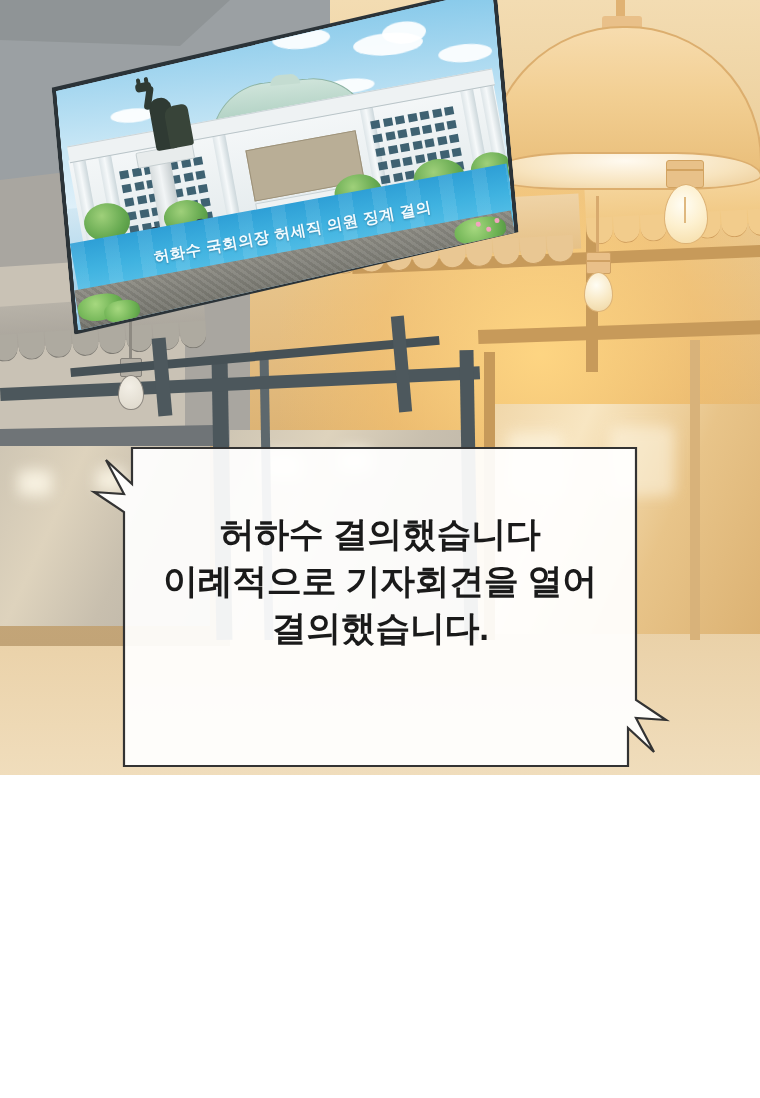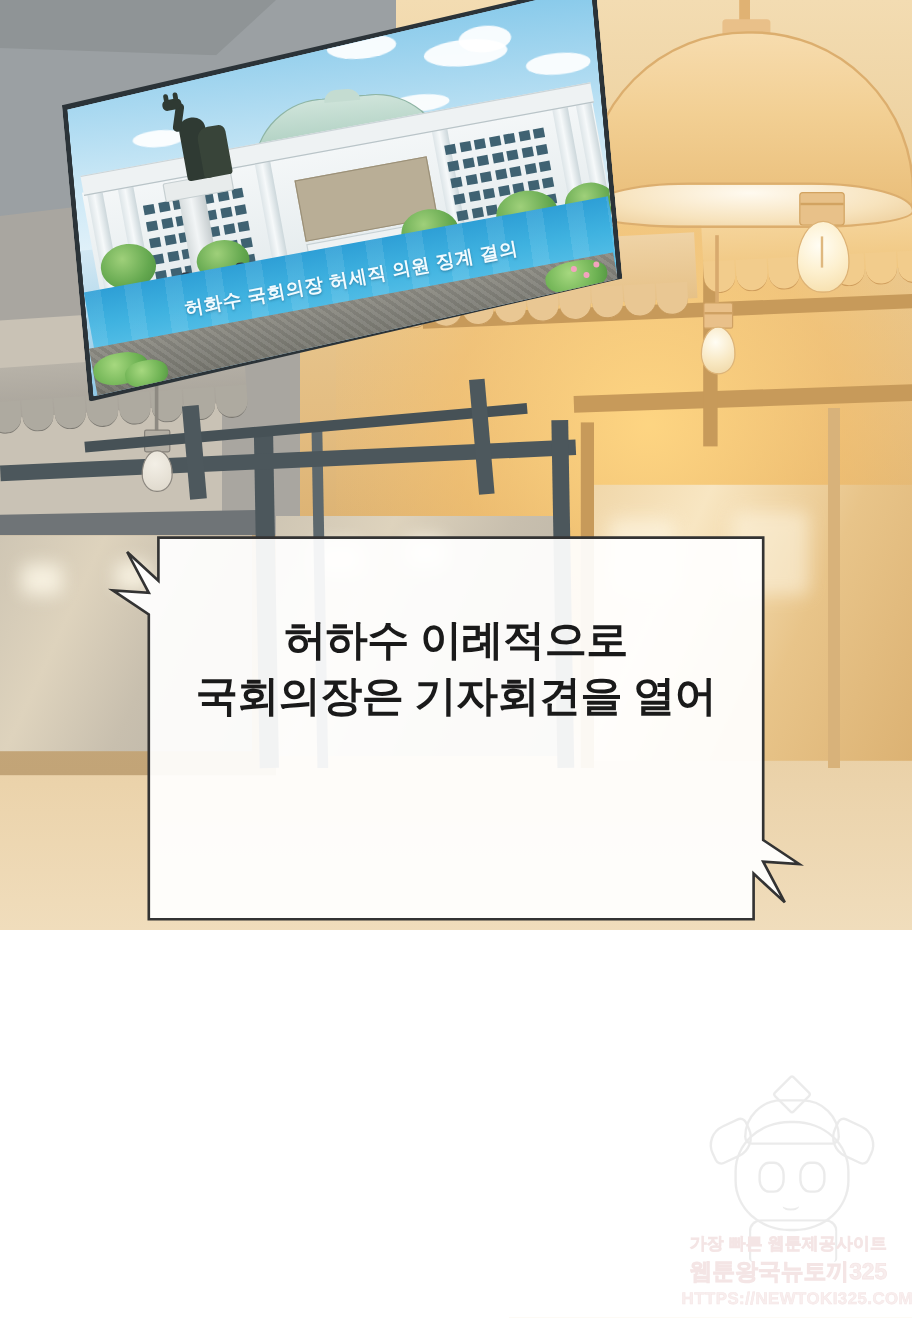--- a/index.html
+++ b/index.html
@@ -486,37 +486,20 @@
                L 540 330
                L 540 292
                L 566 316
                L 548 282
                L 578 284
                L 548 264
                L 548 12
                Z" fill="#ffffff" fill-opacity="0.93" stroke="#333333" stroke-width="2.2" stroke-linejoin="miter"></path>
     </svg>
     <div class="bub-text">
-      <div>허하수 이례적으로</div>
-      <div>국회의장은 기자회견을 열어</div>
+      <div>허하수 결의했습니다</div>
+      <div>이례적으로 기자회견을 열어</div>
+      <div>결의했습니다.</div>
     </div>
   </div>
 
-  <div id="watermark">
-    <div class="wm-char">
-      <div class="wm-hat-b"></div>
-      <div class="wm-ear-l"></div>
-      <div class="wm-ear-r"></div>
-      <div class="wm-hat"></div>
-      <div class="wm-head"></div>
-      <div class="wm-eye l"></div>
-      <div class="wm-eye r"></div>
-      <div class="wm-mouth"></div>
-      <div class="wm-body"></div>
-    </div>
-    <div class="wm-lines">
-      <div class="l1">가장 빠른 웹툰제공사이트</div>
-      <div class="l2">웹툰왕국뉴토끼325</div>
-      <div class="l3">HTTPS://NEWTOKI325.COM</div>
-    </div>
-  </div>
 
 </div>
 
 </body></html>

